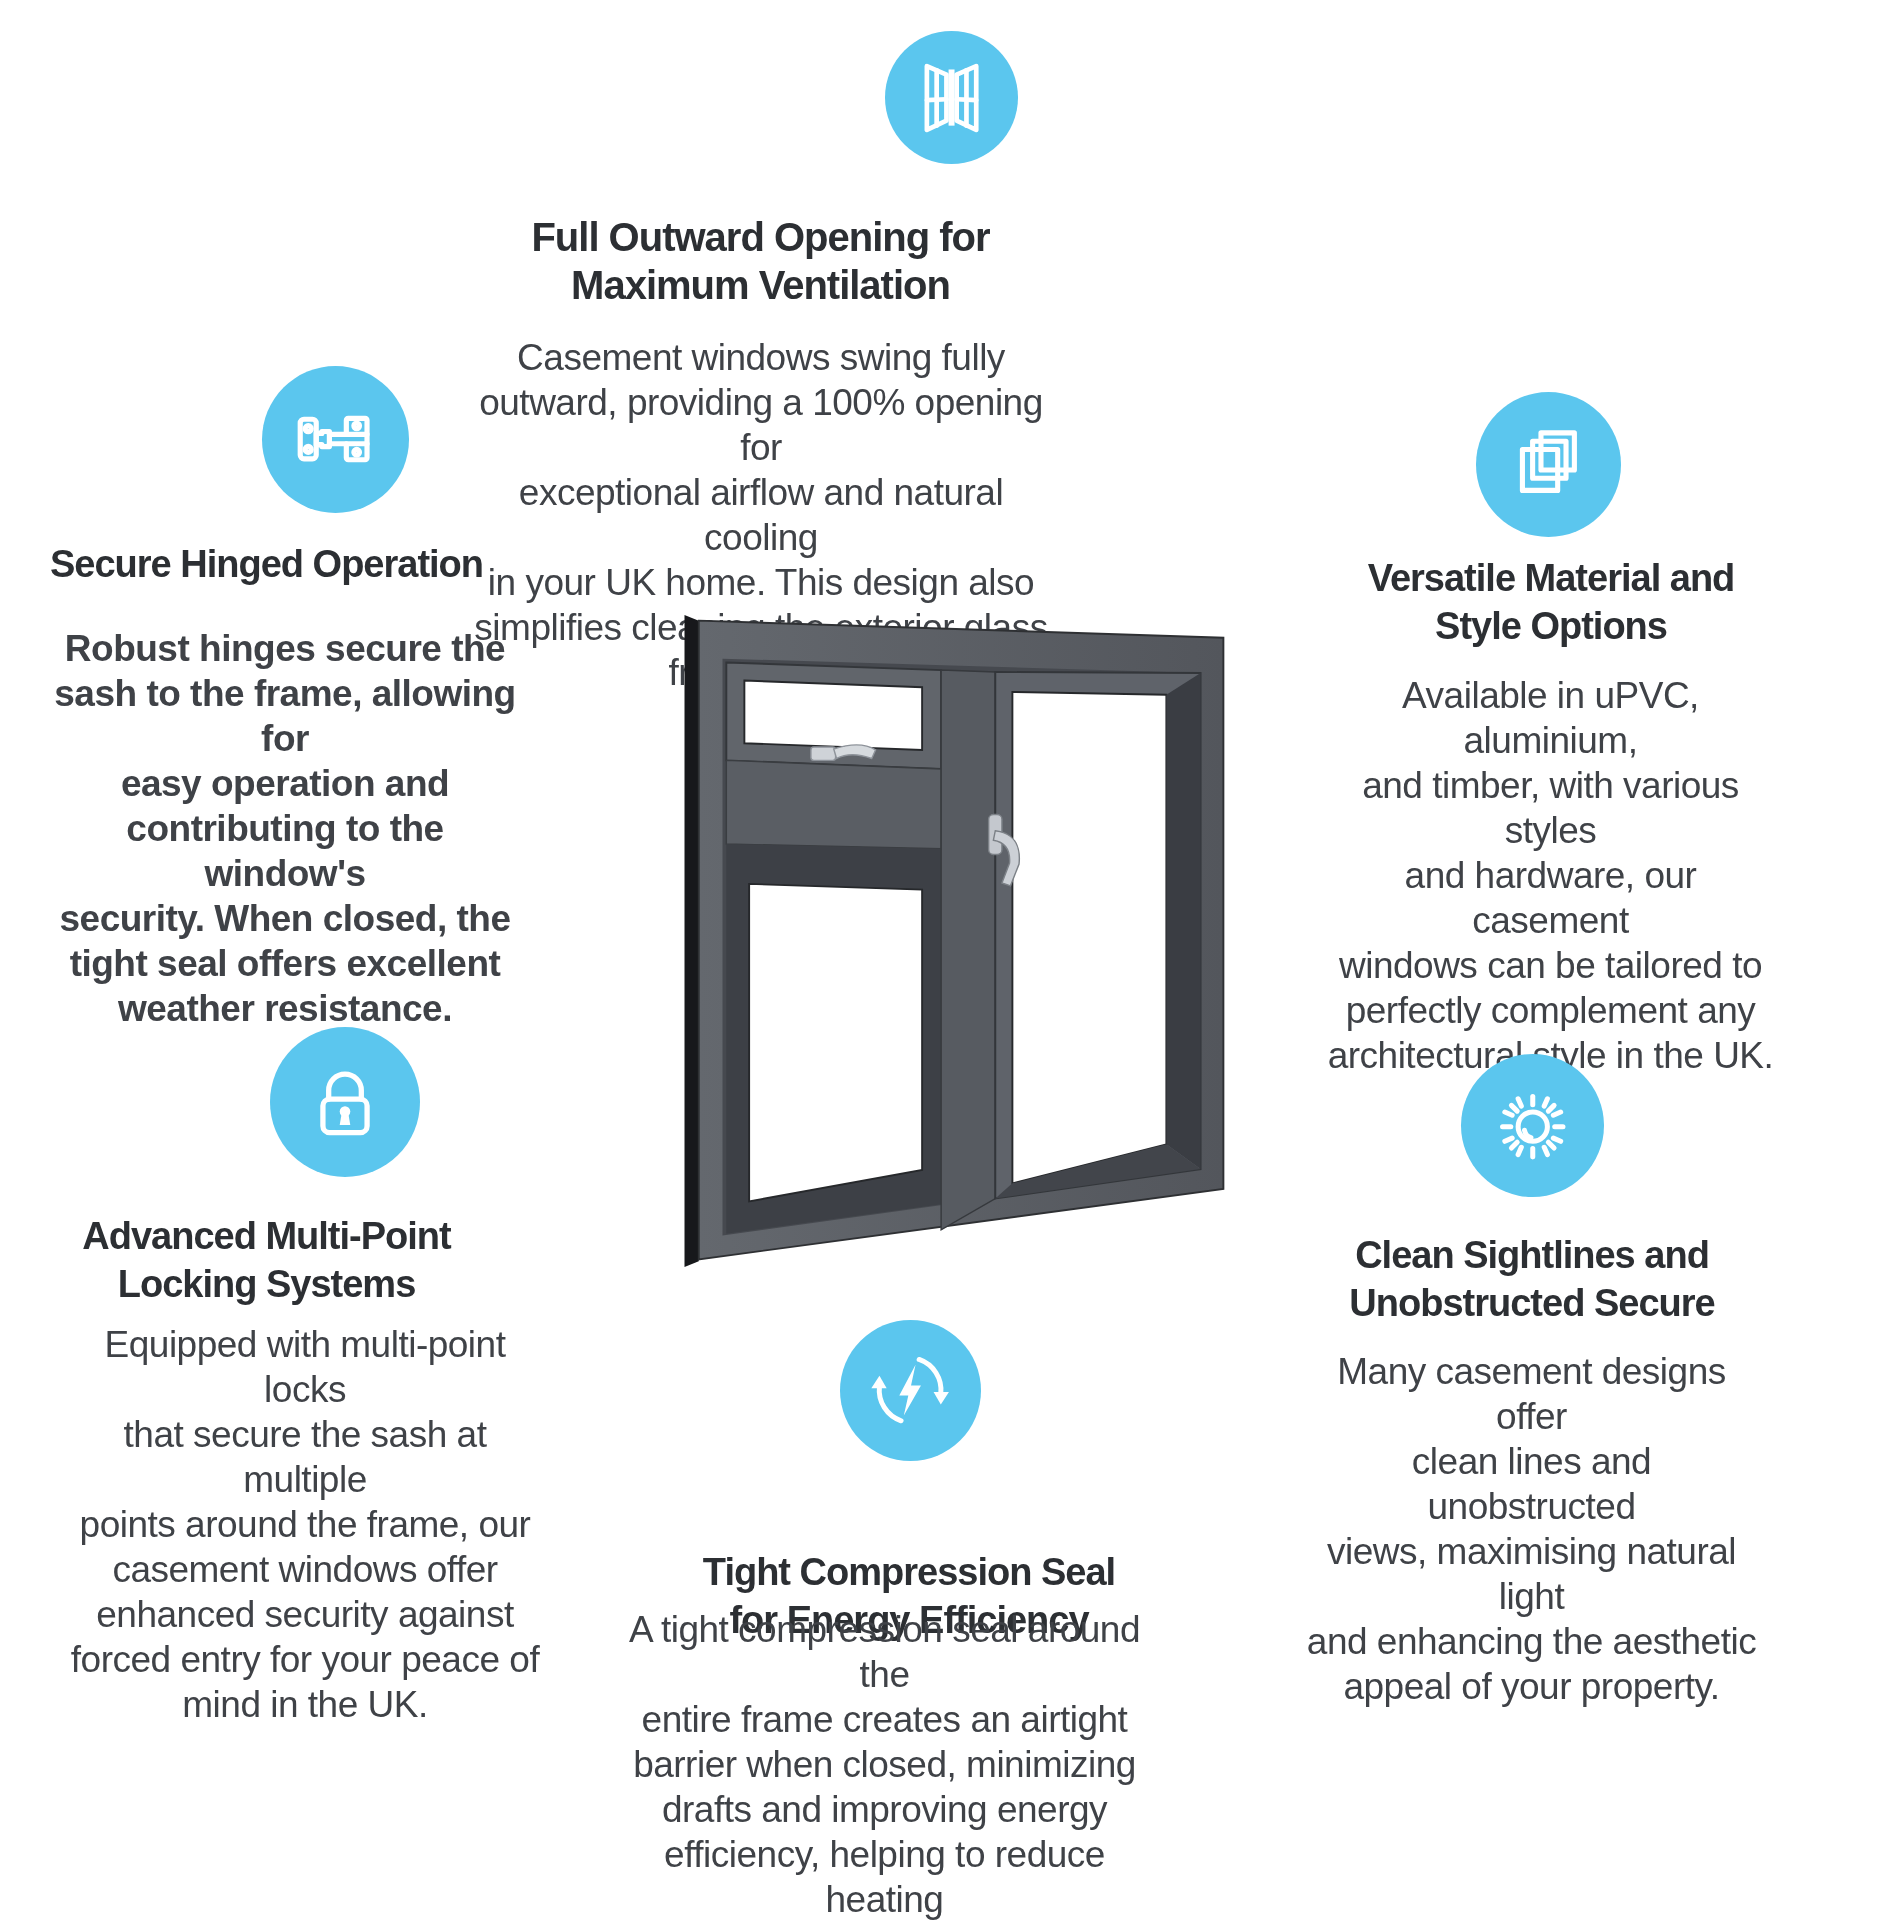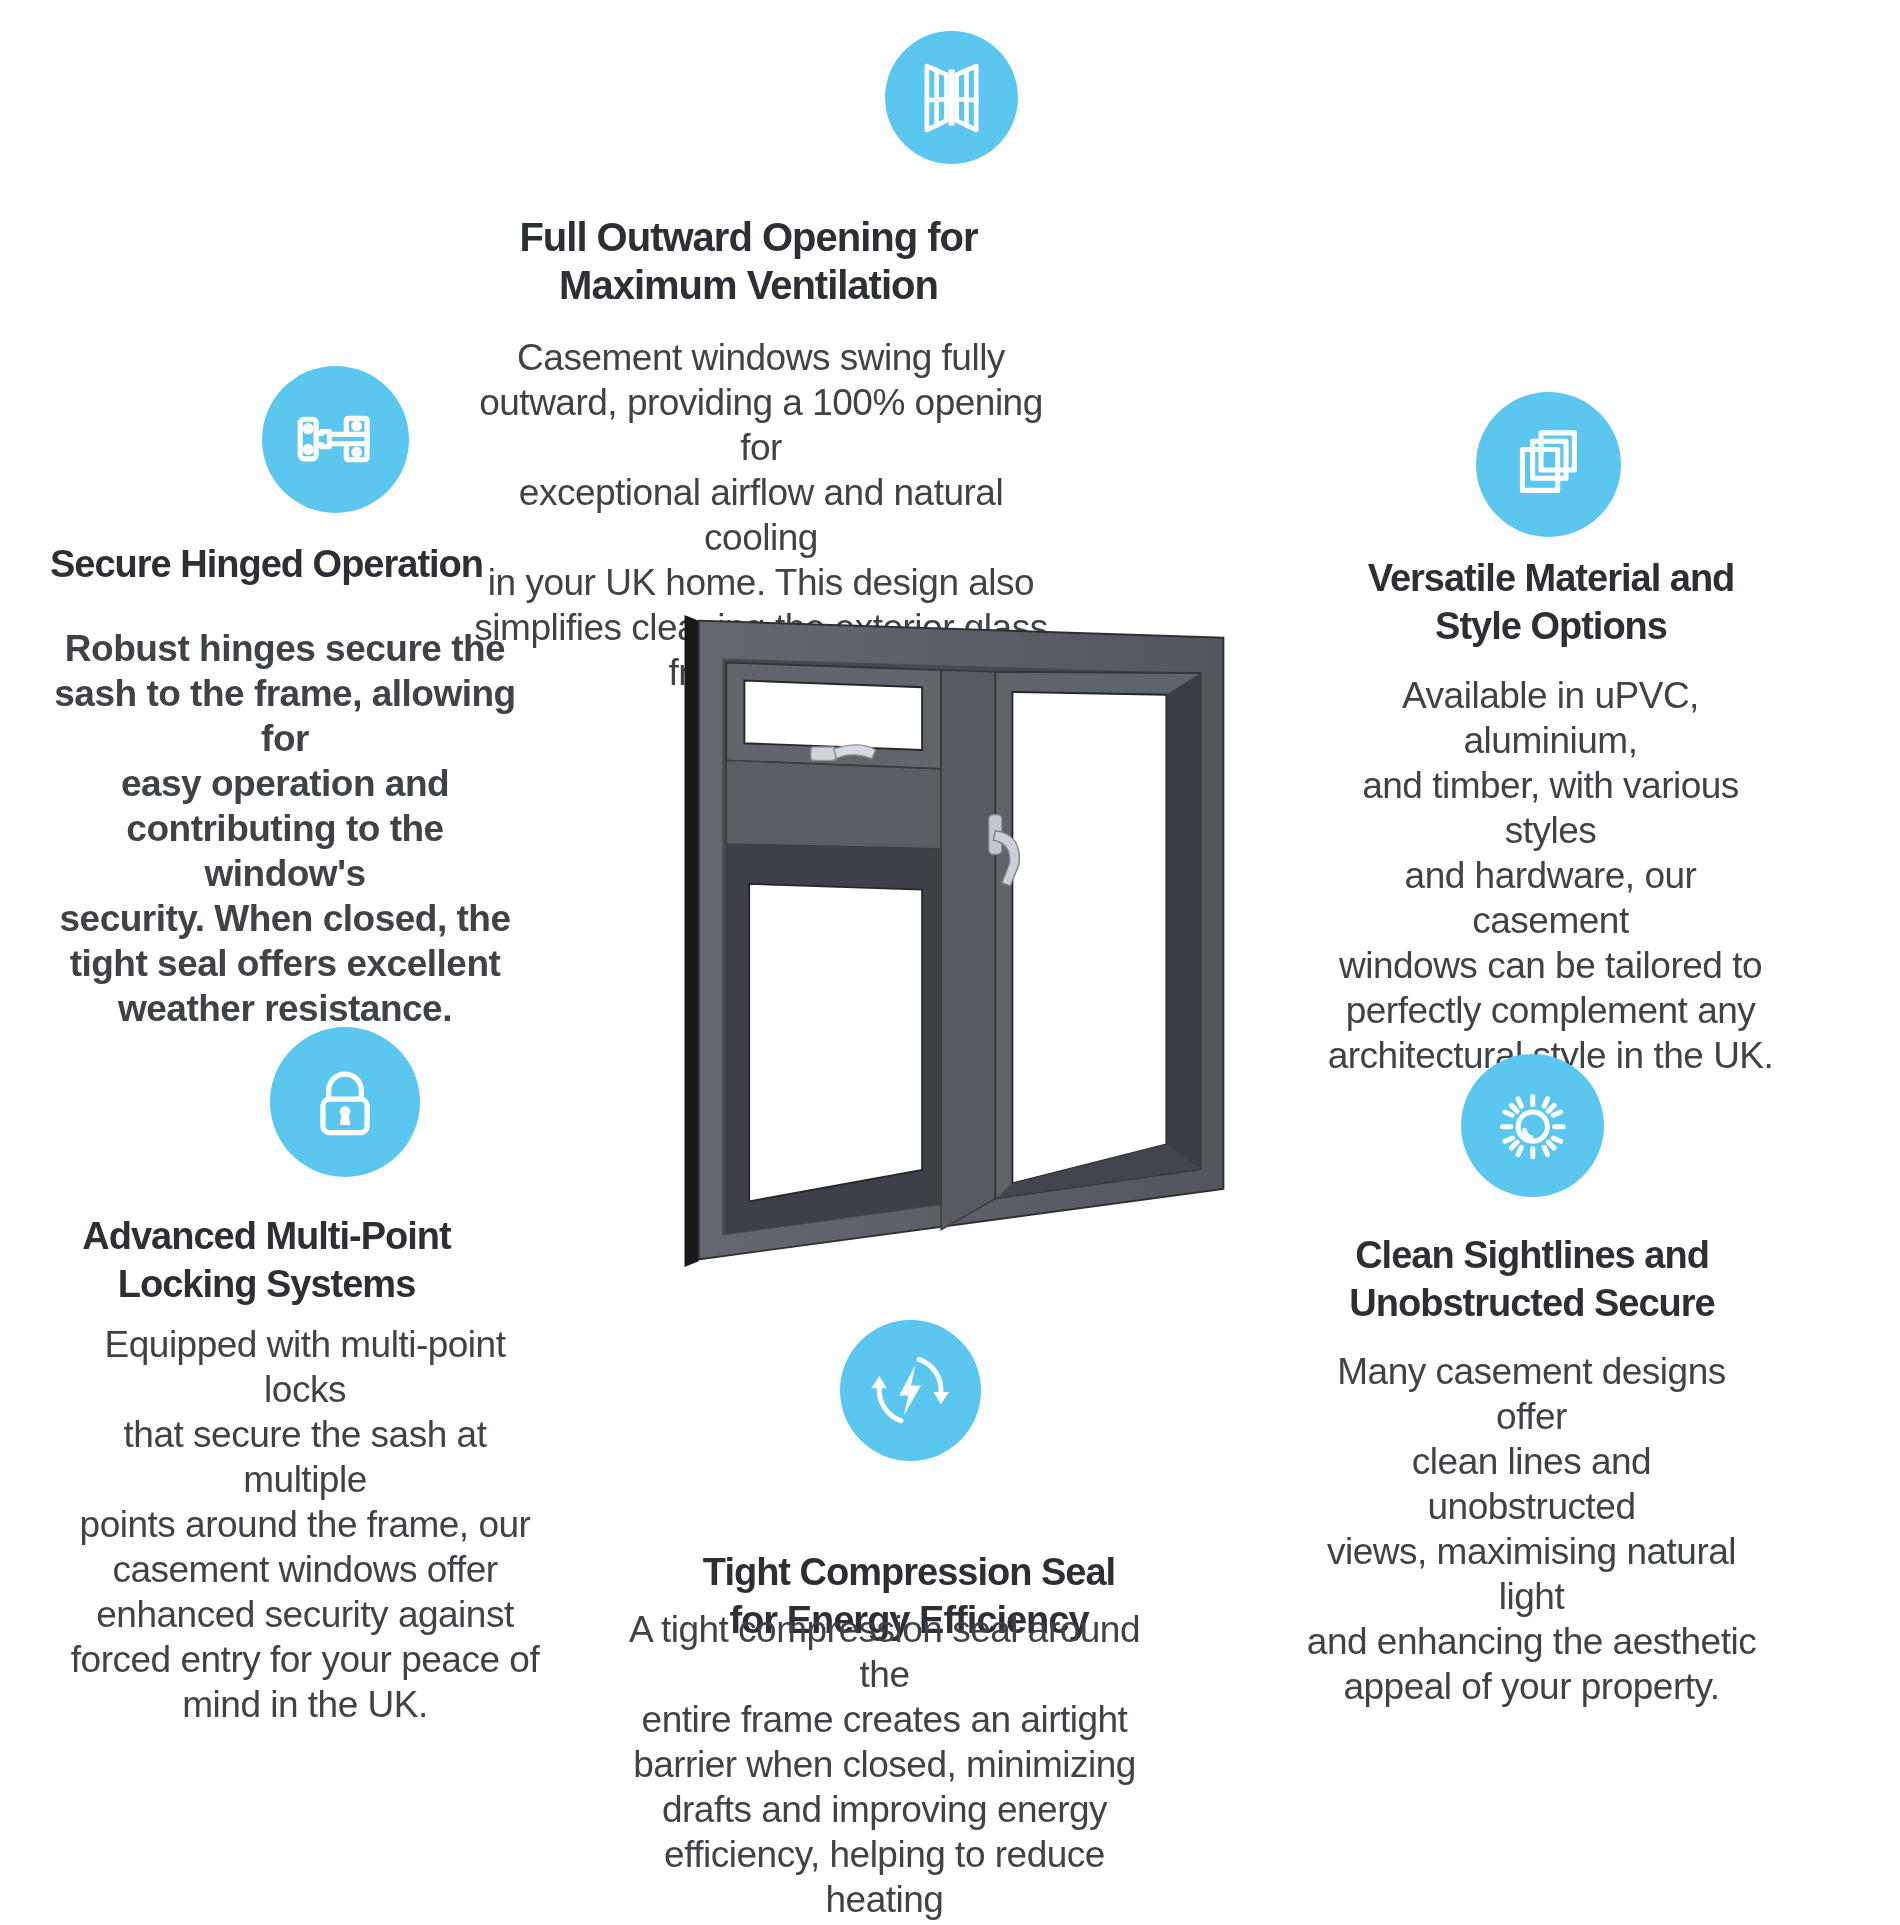--- a/index.html
+++ b/index.html
@@ -53,21 +53,21 @@
       <svg viewBox="0 0 100 100">
         <rect class="ico-fill" x="46.5" y="17" width="7" height="66"></rect>
         <polygon class="ico" points="21,13 44,23 44,77 21,88"></polygon>
         <line class="ico" x1="21" y1="53" x2="44" y2="52"></line>
         <line class="ico" x1="32.5" y1="18" x2="32.5" y2="83"></line>
         <polygon class="ico" points="79,13 56,23 56,77 79,88"></polygon>
         <line class="ico" x1="79" y1="53" x2="56" y2="52"></line>
         <line class="ico" x1="67.5" y1="18" x2="67.5" y2="83"></line>
       </svg>
     </div>
-    <h2 class="feature-heading" style="left:463px;top:213px;width:571px;font-size:40px;">Full Outward Opening for
+    <h2 class="feature-heading" style="left:475px;top:213px;width:571px;font-size:40px;">Full Outward Opening for
 Maximum Ventilation</h2>
     <p class="feature-body" style="left:466px;top:335px;width:590px;">Casement windows swing fully
 outward, providing a 100% opening for
 exceptional airflow and natural cooling
 in your UK home. This design also
 simplifies cleaning the exterior glass
 from inside.</p>
   </section>
 
   <section>

